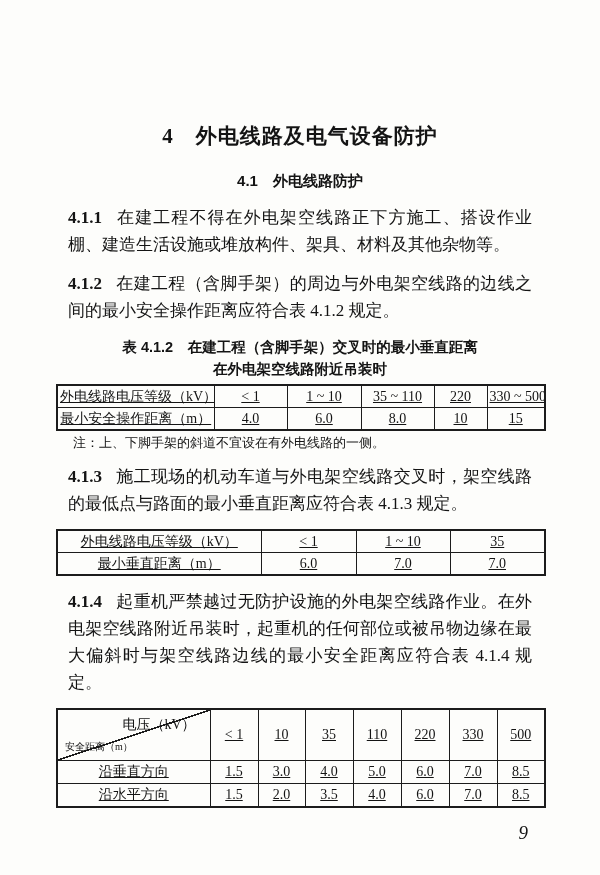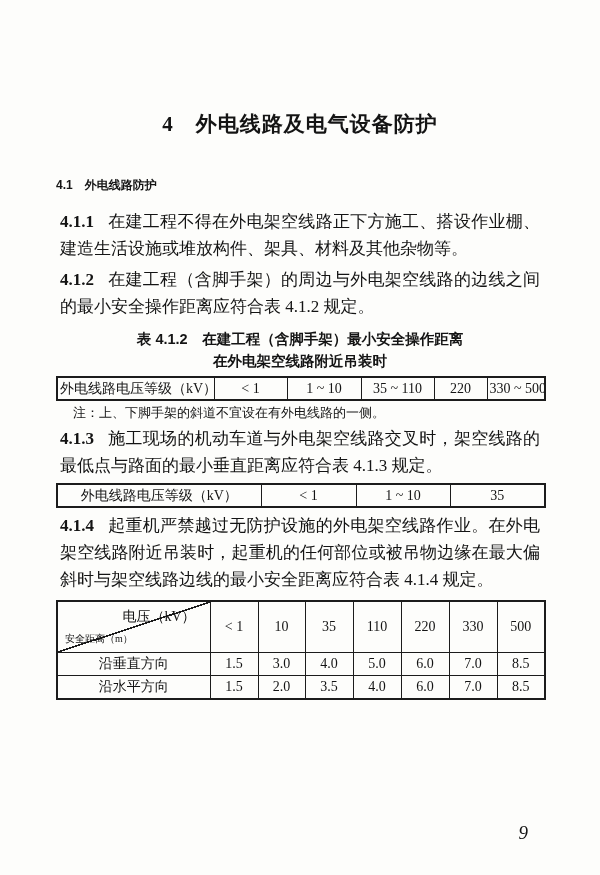--- a/index.html
+++ b/index.html
@@ -2,42 +2,43 @@
 <html><head>
 <meta charset="utf-8">
 <style>
   html,body { margin:0; padding:0; background:#e8e8e8; }
   .page {
     position:relative;
     width:600px; height:875px;
     margin:0 auto;
     background:#fdfdfb;
     box-sizing:border-box;
-    padding:4px 56px;
+    padding:16px 56px;
     color:#141414;
     font-family:"Liberation Serif","DejaVu Serif",serif;
     overflow:hidden;
   }
   .doc-title {
     margin:106px 0 0 0;
     text-align:center;
     font-size:21px;
     font-weight:bold;
     line-height:28px;
     letter-spacing:1px;
   }
   .section-title {
-    margin:36px 0 0 0;
-    font-size:12px;
+    margin:20px 0 0 0;
+    text-align:center;
+    font-size:15px;
     font-weight:bold;
     line-height:22px;
     font-family:"Liberation Sans","DejaVu Sans",sans-serif;
   }
   p.body-para {
-    margin:4px;
+    margin:12px;
     font-size:17px;
     line-height:27px;
     text-align:justify;
     text-justify:inter-character;
   }
   p.body-para.first { margin-top:12px; }
   p.body-para .pnum { font-weight:bold; margin-right:14px; }
   .tbl-caption {
     text-align:center;
     font-weight:bold;
@@ -46,20 +47,21 @@
     font-family:"Liberation Sans","DejaVu Sans",sans-serif;
   }
   .cap-412 { margin-top:8px; }
   .cap-413 { margin-top:10px; }
   .cap-414 { margin-top:8px; }
   table.tbl {
     border-collapse:collapse;
     table-layout:fixed;
     width:488px;
     font-size:14px;
+    text-decoration:underline;
   }
   table.tbl td {
     border:1.4px solid #1c1c1c;
     text-align:center;
     vertical-align:middle;
     height:19px;
     padding:1px 2px;
     overflow:hidden;
     white-space:nowrap;
   }
@@ -103,21 +105,21 @@
 
   <h1 class="doc-title">4　外电线路及电气设备防护</h1>
 
   <h2 class="section-title">4.1　外电线路防护</h2>
 
   <p class="body-para first"><span class="pnum">4.1.1</span><span>在建工程不得在外电架空线路正下方施工、搭设作业棚、建造生活设施或堆放构件、架具、材料及其他杂物等。</span></p>
 
   <p class="body-para"><span class="pnum">4.1.2</span><span>在建工程（含脚手架）的周边与外电架空线路的边线之间的最小安全操作距离应符合表 4.1.2 规定。</span></p>
 
   <div class="tbl-caption cap-412">
-    <div>表 4.1.2　在建工程（含脚手架）最小安全操作距离</div>
+    <div>表 4.1.2　在建工程（含脚手架）交叉时的最小垂直距离</div>
     <div>在外电架空线路附近吊装时</div>
   </div>
 
   <table class="tbl tbl-412">
     <colgroup>
       <col style="width:157px">
         <col style="width:73px">
         <col style="width:74px">
       <col style="width:73px">
         <col style="width:53px">
@@ -125,20 +127,28 @@
     </colgroup>
     <tbody>
       <tr>
         <td>外电线路电压等级（kV）</td>
         <td>&lt; 1</td>
         <td>1 ~ 10</td>
         <td>35 ~ 110</td>
         <td>220</td>
         <td>330 ~ 500</td>
       </tr>
+      <tr>
+        <td>最小安全操作距离（m）</td>
+        <td>4.0</td>
+        <td>6.0</td>
+        <td>8.0</td>
+        <td>10</td>
+        <td>15</td>
+      </tr>
     </tbody>
   </table>
 
   <div class="note">注：上、下脚手架的斜道不宜设在有外电线路的一侧。</div>
 
   <p class="body-para para-413"><span class="pnum">4.1.3</span><span>施工现场的机动车道与外电架空线路交叉时，架空线路的最低点与路面的最小垂直距离应符合表 4.1.3 规定。</span></p>
 
 
   <table class="tbl tbl-413">
     <colgroup>
@@ -146,20 +156,26 @@
         <col style="width:95px">
         <col style="width:94px">
         <col style="width:95px">
     </colgroup>
     <tbody>
       <tr>
         <td>外电线路电压等级（kV）</td>
         <td>&lt; 1</td>
         <td>1 ~ 10</td>
         <td>35</td>
+      </tr>
+      <tr>
+        <td>最小垂直距离（m）</td>
+        <td>6.0</td>
+        <td>7.0</td>
+        <td>7.0</td>
       </tr>
     </tbody>
   </table>
 
   <p class="body-para para-414"><span class="pnum">4.1.4</span><span>起重机严禁越过无防护设施的外电架空线路作业。在外电架空线路附近吊装时，起重机的任何部位或被吊物边缘在最大偏斜时与架空线路边线的最小安全距离应符合表 4.1.4 规定。</span></p>
 
 
   <table class="tbl tbl-414">
     <colgroup>
       <col style="width:153px">

